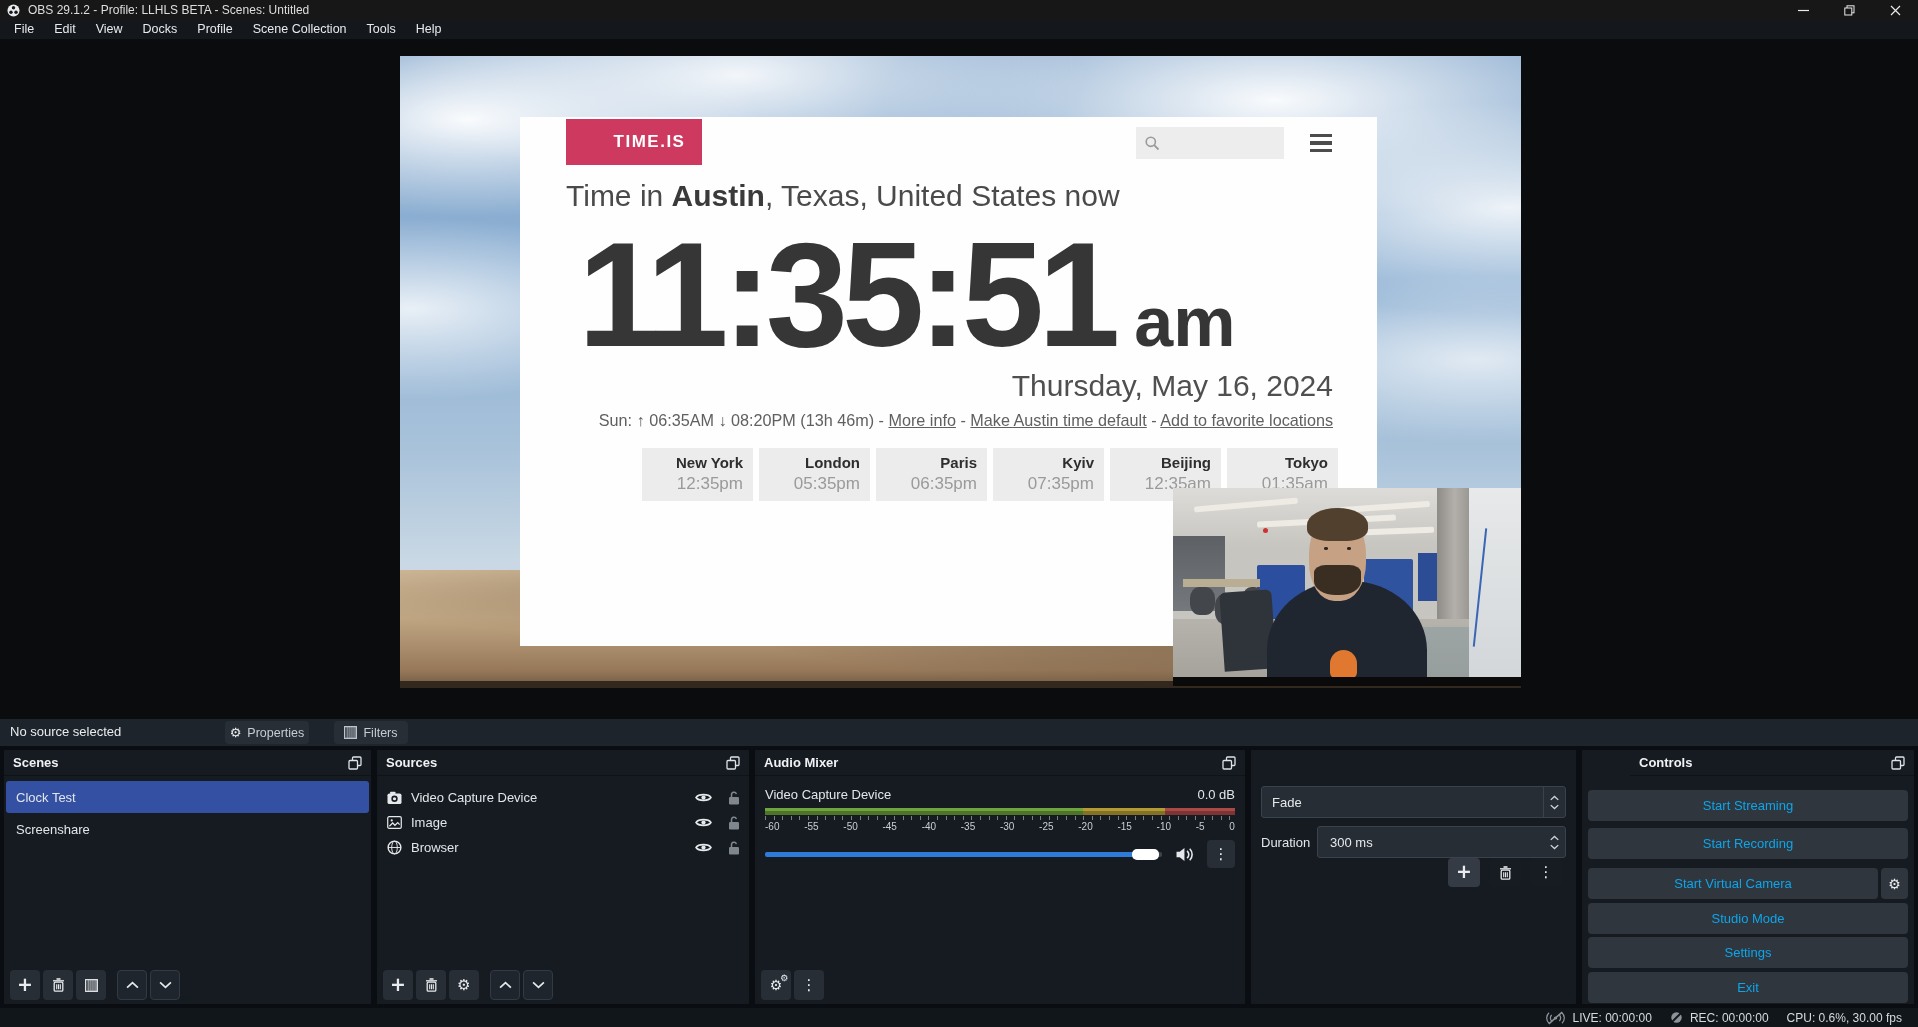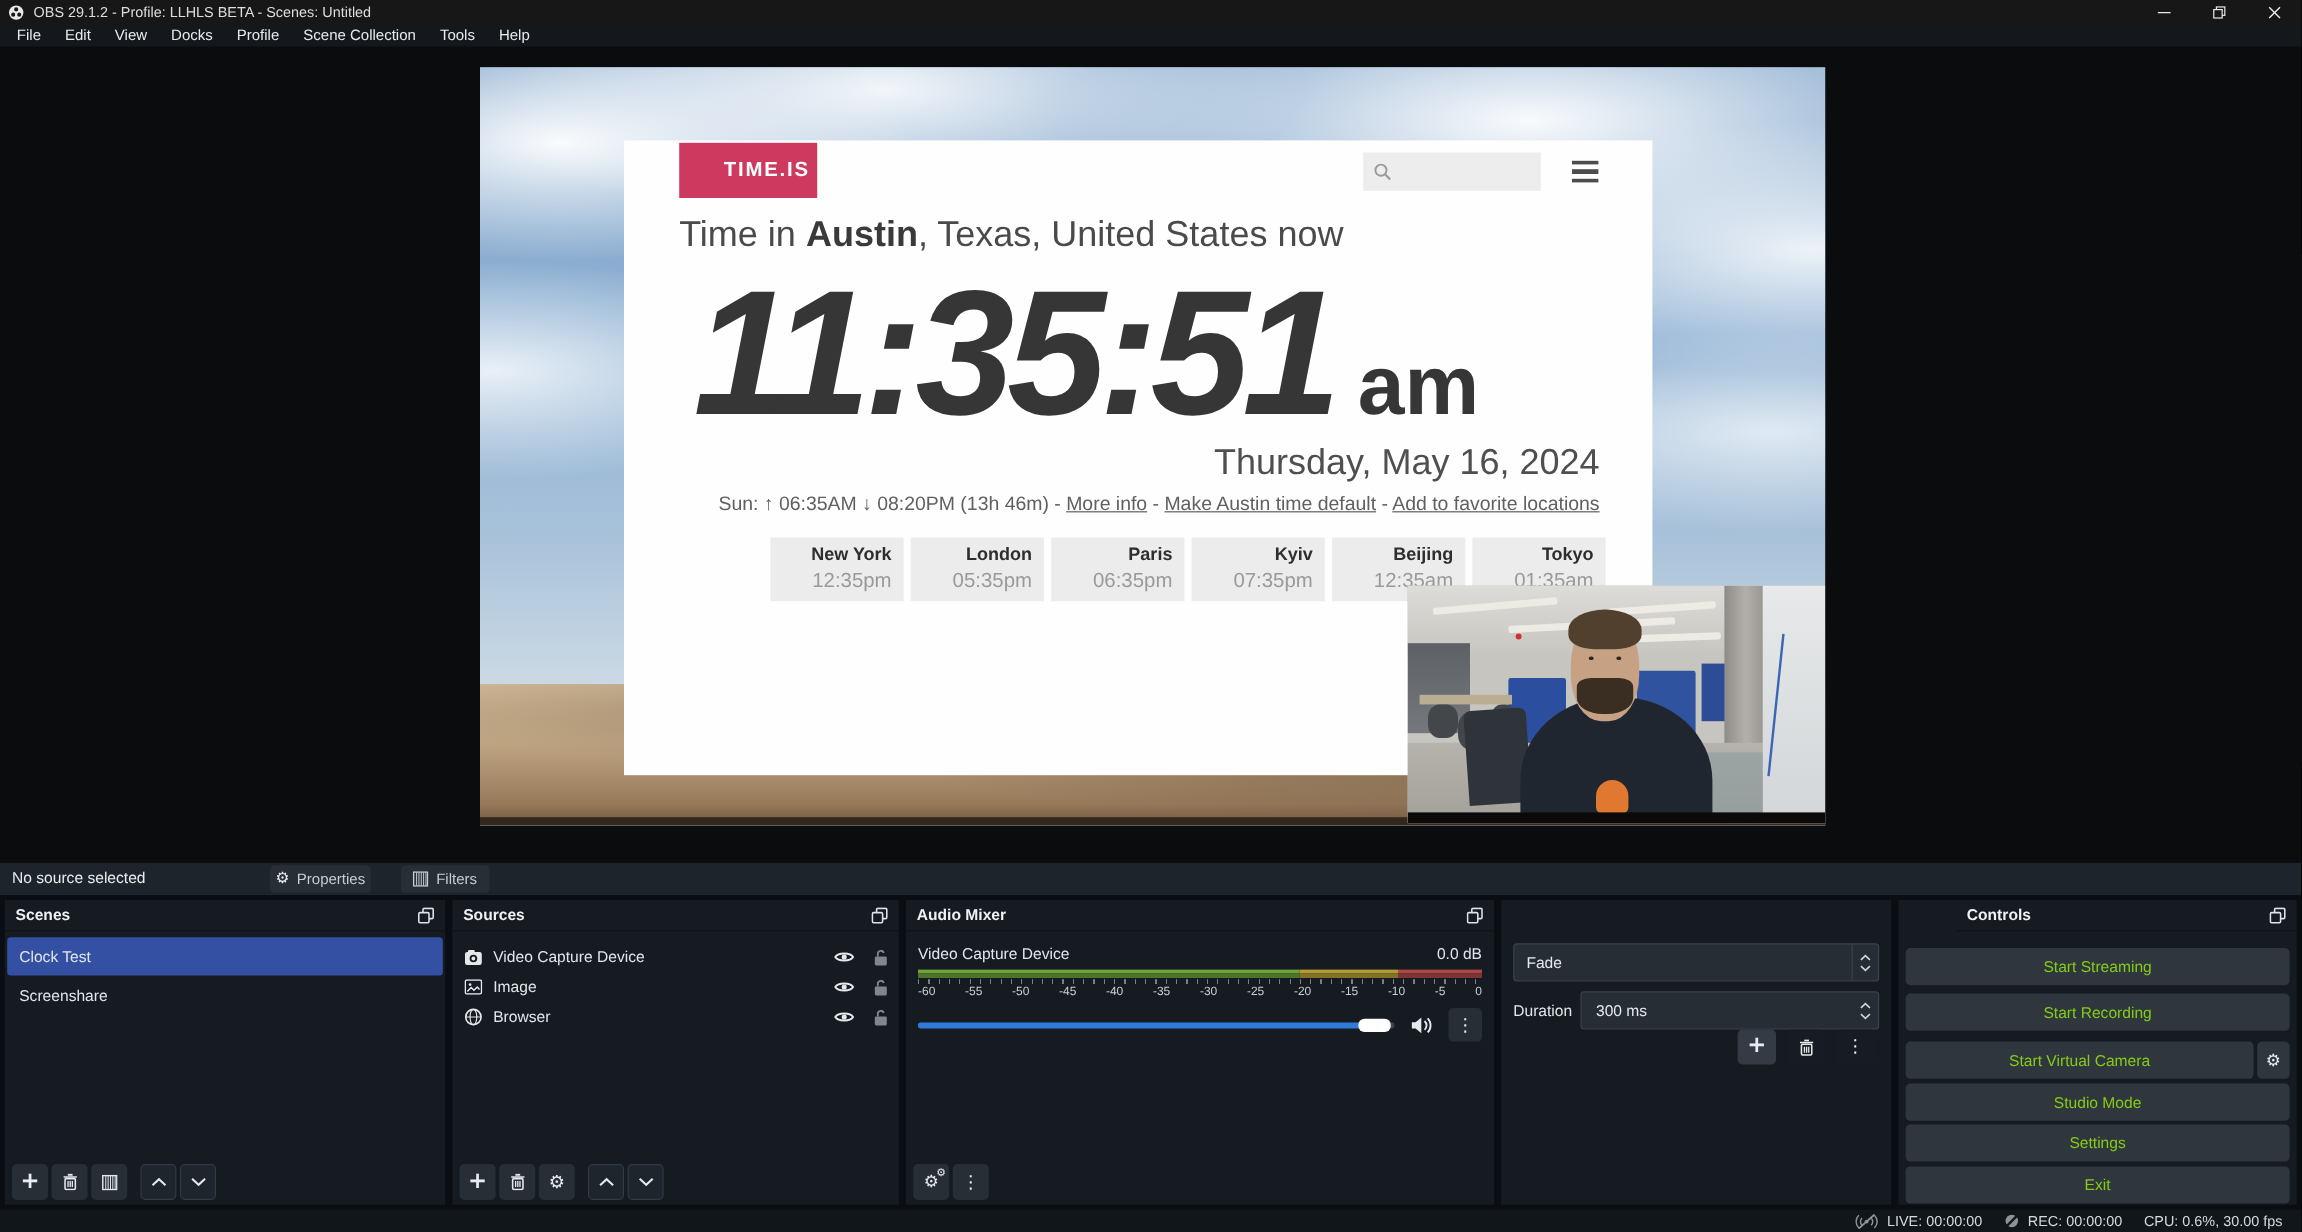--- a/index.html
+++ b/index.html
@@ -30,29 +30,29 @@
       linear-gradient(180deg,#83a6cb 0%,#8db0d3 35%,#a8c2da 62%,#c9d8e4 80%,#c9d8e4 100%);}
   .desert{position:absolute;left:0;right:0;bottom:0;height:118px;
     background:
       radial-gradient(600px 60px at 30% 20%, rgba(90,70,50,.35), rgba(0,0,0,0) 70%),
       radial-gradient(700px 70px at 75% 55%, rgba(80,60,42,.4), rgba(0,0,0,0) 70%),
       linear-gradient(180deg,#cdb695 0%,#c0a683 40%,#97795a 85%,#6d563f 100%);}
   .desert-base{position:absolute;left:0;right:0;bottom:0;height:7px;background:#32281e;}
 
   
   .timecard{position:absolute;left:120px;top:61px;width:857px;height:529px;background:#fefefe;}
-  .ti-logo{position:absolute;left:46px;top:2px;width:115px;height:46px;background:#ce3a5f;color:#fff;
+  .ti-logo{position:absolute;left:46px;top:2px;width:136px;height:46px;background:#ce3a5f;color:#fff;
     display:flex;align-items:center;justify-content:center;font-weight:bold;font-size:17px;letter-spacing:1.5px;padding-left:31px;}
   .ti-search{position:absolute;left:616px;top:10px;width:148px;height:32px;background:#ededed;display:flex;align-items:center;padding-left:8px;}
   .ti-burger{position:absolute;left:790px;top:17px;width:22px;height:18px;display:flex;flex-direction:column;justify-content:space-between;}
   .ti-burger i{display:block;height:3.2px;background:#4c4c4c;}
   .ti-heading{position:absolute;left:46px;top:62px;font-size:30px;color:#4a4a4a;white-space:nowrap;}
   .ti-heading b{color:#3a3a3a;}
   .ti-clock{position:absolute;left:58px;top:104px;display:flex;align-items:baseline;color:#363636;white-space:nowrap;}
-  .ti-clock .digits{font-size:148px;font-weight:bold;letter-spacing:-6px;line-height:1;font-style:italic;}
+  .ti-clock .digits{font-size:148px;font-weight:bold;letter-spacing:-6px;line-height:1;}
   .ti-clock .ampm{font-size:70px;font-weight:bold;margin-left:20px;line-height:1;}
   .ti-date{position:absolute;right:44px;top:252px;font-size:30px;color:#4f4f4f;}
   .ti-sun{position:absolute;left:20px;right:44px;top:294px;font-size:16.2px;color:#606060;text-align:right;white-space:nowrap;}
   .ti-sun .lnk{text-decoration:underline;}
   .ti-cities{position:absolute;left:122px;top:331px;display:flex;gap:6px;}
   .ti-city{width:111px;height:53px;background:#ececec;text-align:right;padding:5px 10px 0 0;}
   .ti-city .cname{font-size:15px;font-weight:bold;color:#2e2e2e;line-height:1.35;}
   .ti-city .ctime{font-size:17px;color:#9a9a9a;line-height:1.3;}
 
   
@@ -143,21 +143,21 @@
   .tr-durrow{position:absolute;left:10px;right:10px;top:76px;height:32px;display:flex;align-items:center;}
   .tr-durlabel{font-size:13px;color:#e2e6ea;width:56px;}
   .tr-durfield{flex:1;height:32px;background:#262d35;border:1px solid #3a424c;border-radius:3px;display:flex;align-items:center;}
   .tr-durfield .tr-dval{flex:1;padding-left:12px;font-size:13px;color:#e6e9ec;}
   .tr-btnrow{position:absolute;right:14px;top:108px;display:flex;gap:9px;}
   .tr-btn{width:32px;height:29px;border-radius:4px;display:flex;align-items:center;justify-content:center;}
   .tr-btn.light{background:#343b44;}
   .tr-btn.dark{background:#171c22;}
 
   
-  .ctl-btn{position:absolute;left:6px;right:6px;height:31px;background:#2f363e;border-radius:4px;display:flex;align-items:center;justify-content:center;font-size:13px;color:#84cc16;}
+  .ctl-btn{position:absolute;left:6px;right:6px;height:31px;background:#2f363e;border-radius:4px;display:flex;align-items:center;justify-content:center;font-size:13px;color:#0ea5e9;}
   .ctl-vc{right:36px;text-align:center;}
   .ctl-vc-gear{position:absolute;right:6px;width:27px;height:31px;background:#2f363e;border-radius:4px;display:flex;align-items:center;justify-content:center;font-size:14px;color:#e9ecef;}
 
   
   .statusbar{position:absolute;left:0;bottom:0;right:0;height:19px;background:#11161b;display:flex;align-items:center;justify-content:flex-end;padding-right:16px;gap:18px;font-size:12px;color:#d6dade;}
   .sb-group{display:flex;align-items:flex-start;gap:7px;}
 </style>
 </head>
 <body>
 

